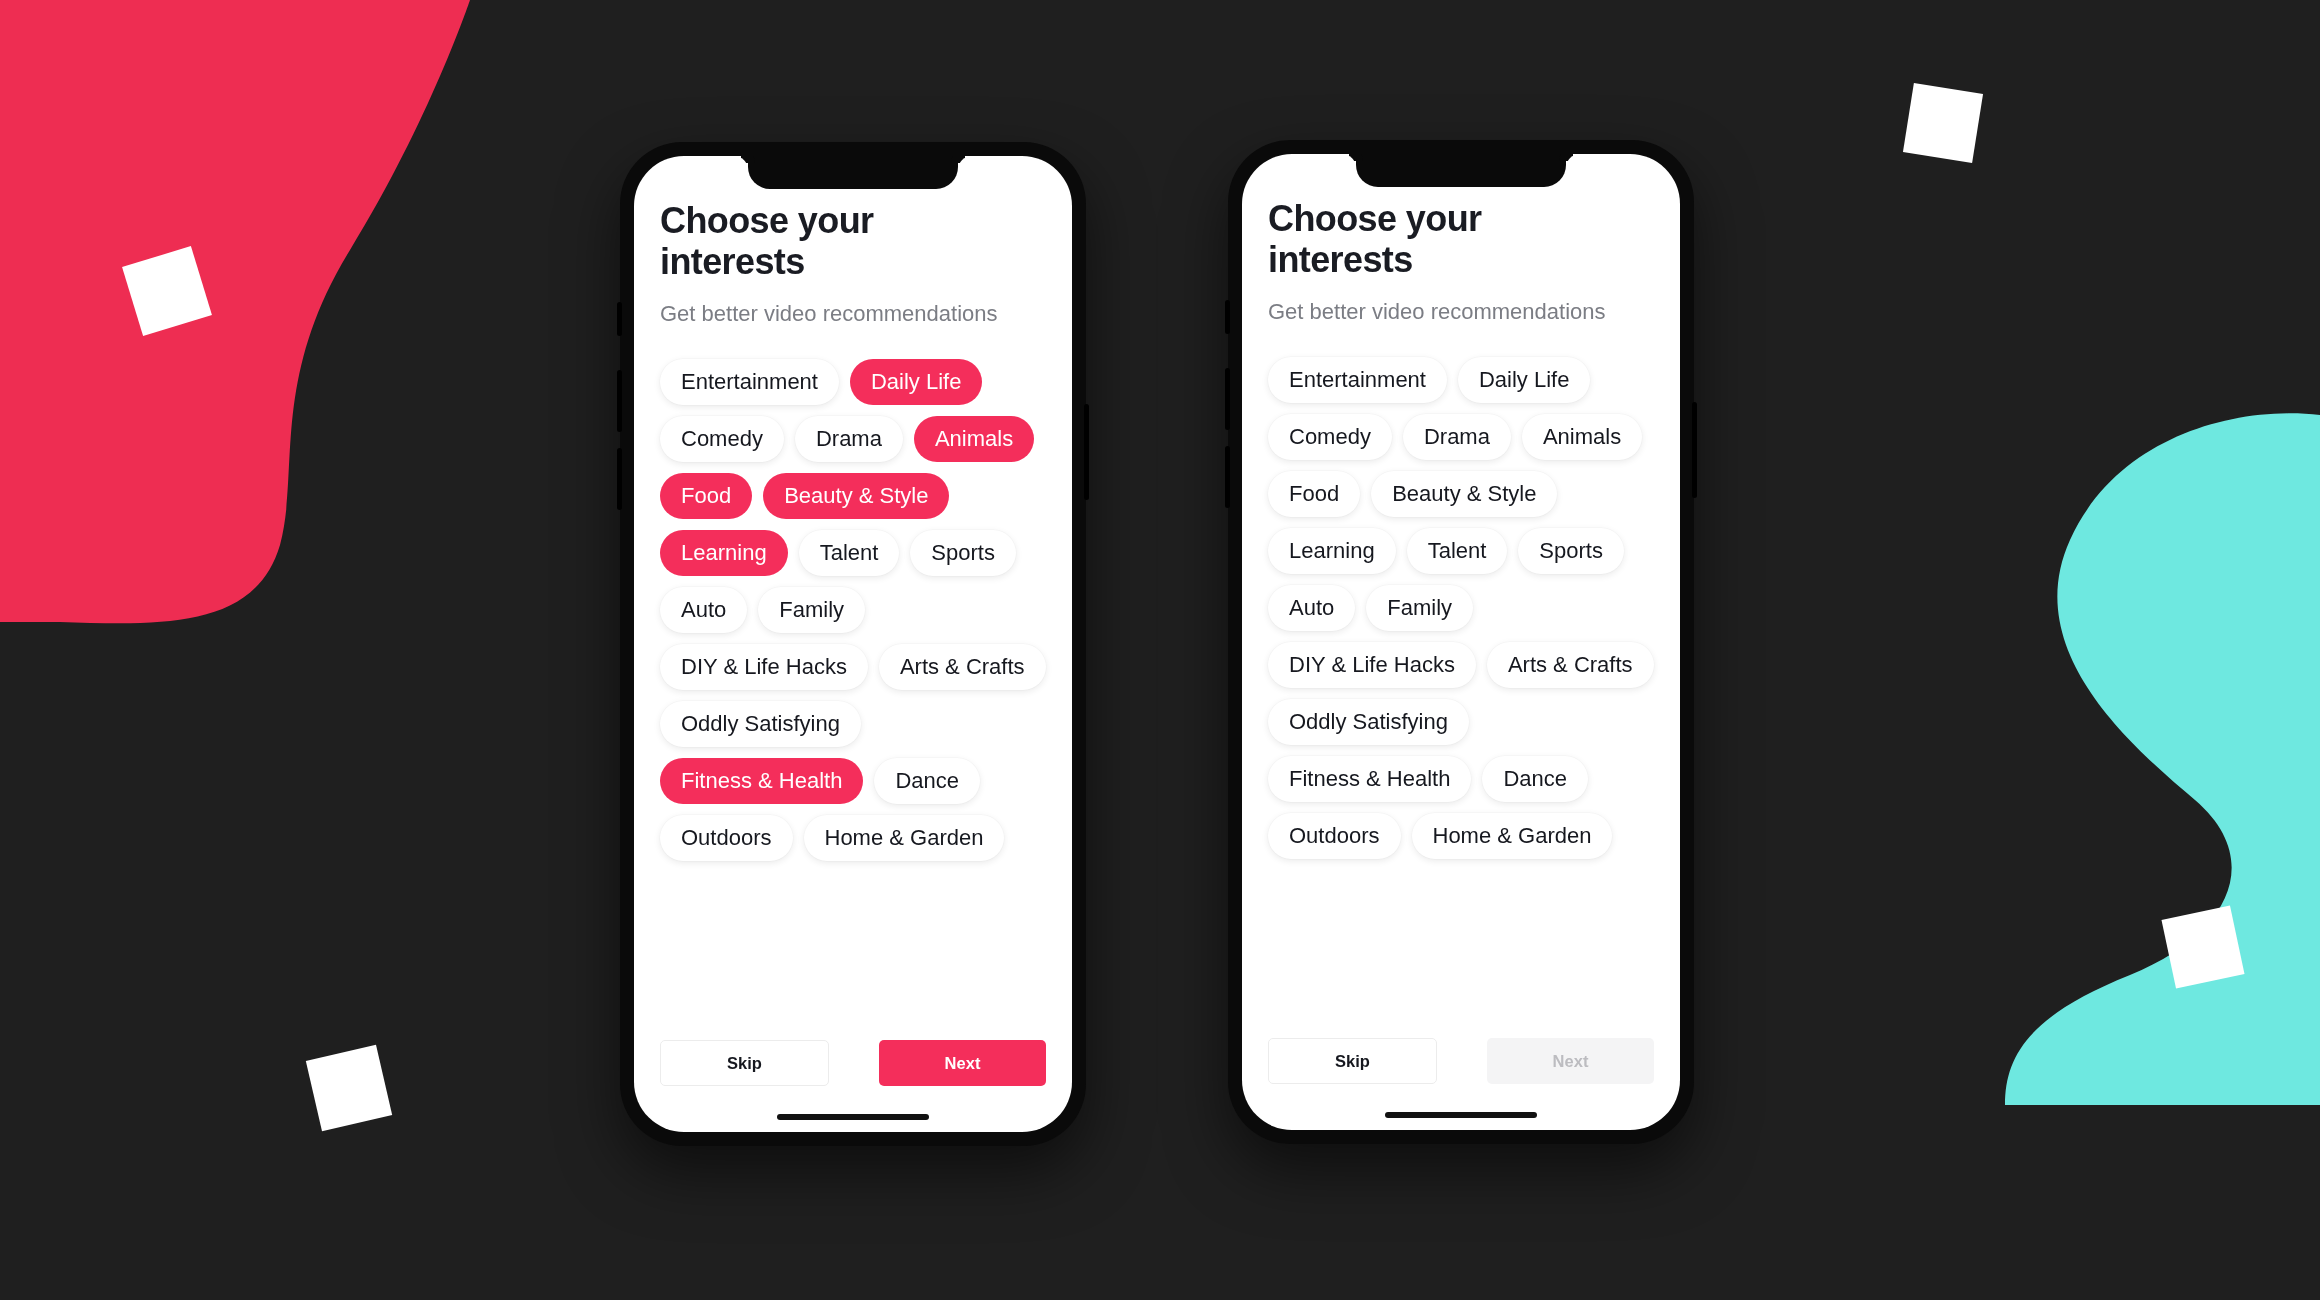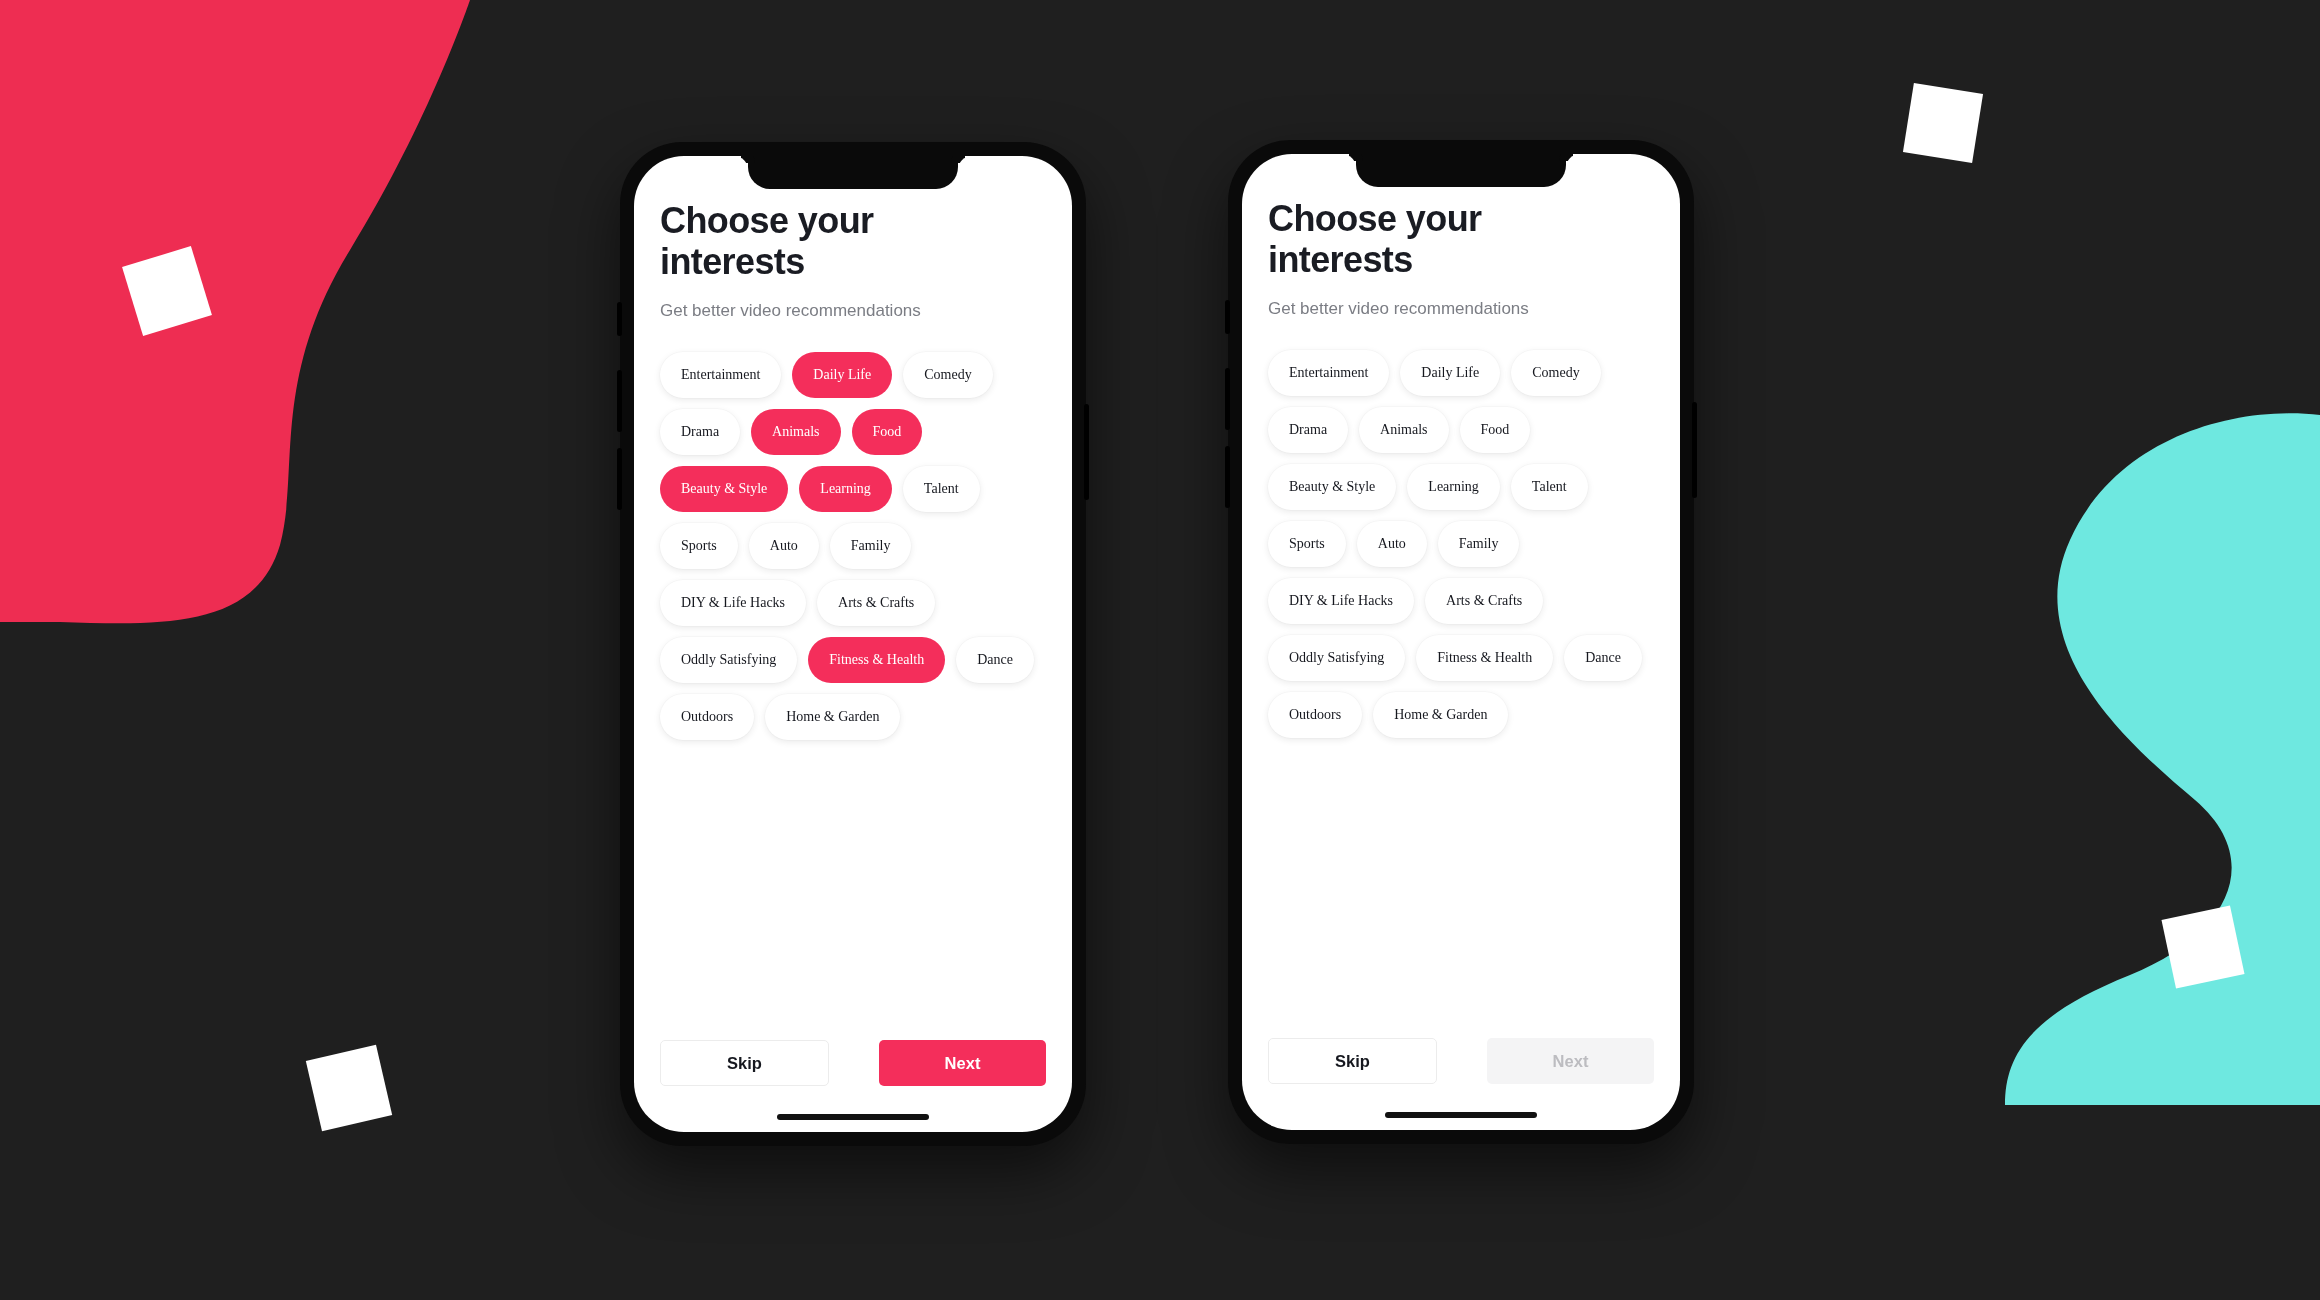--- a/index.html
+++ b/index.html
@@ -119,47 +119,46 @@
   .title {
     font-size: 36px;
     font-weight: bold;
     line-height: 1.14;
     color: #1a1c23;
     letter-spacing: -0.6px;
     margin: 0;
     max-width: 290px;
   }
   .subtitle {
-    font-size: 17px;
+    font-size: 22px;
     color: #7b7d84;
     margin: 18px 0 0 0;
     line-height: 1.3;
   }
 
   .chips {
     margin-top: 30px;
     display: flex;
     flex-wrap: wrap;
     gap: 11px 11px;
     align-content: flex-start;
   }
   .chip {
     display: inline-flex;
     align-items: center;
     justify-content: center;
     height: 46px;
     padding: 0 21px;
     border-radius: 23px;
-    font-size: 14px;
+    font-size: 22px;
     white-space: nowrap;
     background: #ffffff;
     color: #16181f;
     box-shadow: 0 2px 7px rgba(0,0,0,0.085), 0 0 0 0.7px rgba(0,0,0,0.022);
     cursor: pointer;
-    font-family: Liberation Serif, serif;
   }
   .chip.selected {
     background: #f42e5b;
     color: #ffffff;
     box-shadow: none;
   }
 
   .footer {
     margin-top: auto;
     display: flex;

